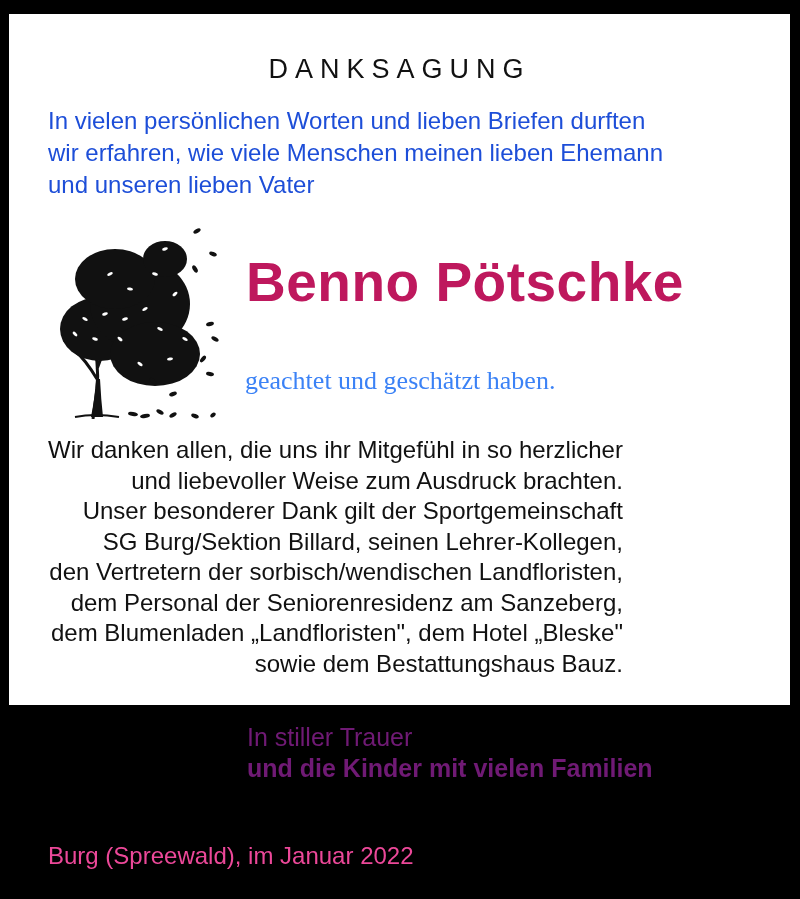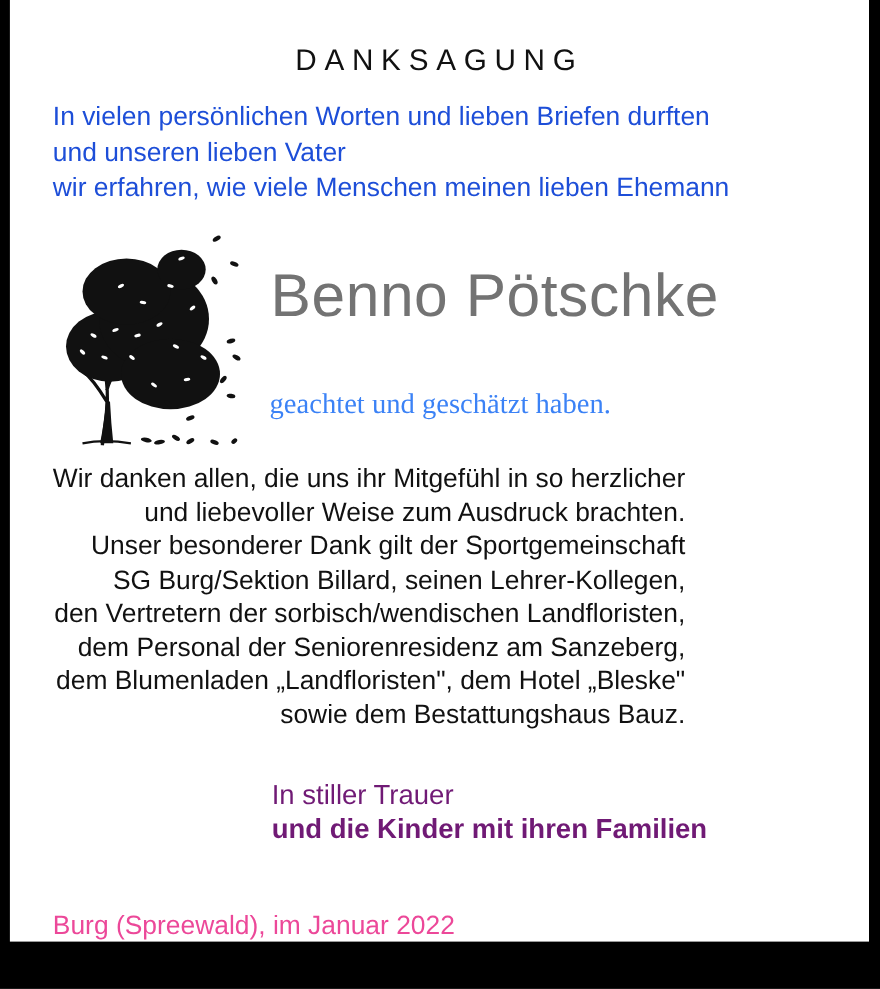--- a/index.html
+++ b/index.html
@@ -4,22 +4,22 @@
   <style>
     html, body { margin: 0; padding: 0; }
     body {
       width: 800px; height: 899px;
       background: #000;
       position: relative;
       overflow: hidden;
     }
     .card {
       position: absolute;
-      left: 9px; top: 0;
-      width: 781px; height: 856px;
+      left: 9px; top: 14px;
+      width: 781px; height: 691px;
       background: #fff;
       color: #111;
       font-family: "Liberation Sans", "DejaVu Sans", sans-serif;
     }
     .heading {
       position: absolute;
       left: 0; right: 0; top: 40px;
       text-align: center;
       font-size: 27px;
       letter-spacing: 7px;
@@ -37,22 +37,22 @@
     .intro div { height: 32px; }
     .tree {
       position: absolute;
       left: 36px; top: 205px;
       width: 178px; height: 200px;
     }
     .name {
       position: absolute;
       left: 237px; top: 236px;
       font-size: 55px;
-      font-weight: normal;
-      color: #737373;
+      font-weight: bold;
+      color: #be185d;
       letter-spacing: 0.5px;
       white-space: nowrap;
     }
     .after-name {
       position: absolute;
       left: 236px; top: 352px;
       font-size: 26px;
       font-family: "Liberation Serif", "DejaVu Serif", serif;
       color: #3b82f6;
       white-space: nowrap;
@@ -85,22 +85,22 @@
   </style>
 </head>
 <body>
 
 <div class="card">
 
   <div class="heading">DANKSAGUNG</div>
 
   <div class="intro">
     <div>In vielen persönlichen Worten und lieben Briefen durften</div>
+    <div>wir erfahren, wie viele Menschen meinen lieben Ehemann</div>
     <div>und unseren lieben Vater</div>
-    <div>wir erfahren, wie viele Menschen meinen lieben Ehemann</div>
   </div>
 
   <div class="tree">
     <svg width="178" height="200" viewBox="0 0 178 200">
 
       <path d="M48 200 L52 170 Q54 150 50 130 L44 118 M52 150 Q58 130 70 122 M52 160 Q40 140 30 132" stroke="#111" stroke-width="3" fill="none"></path>
       <path d="M46 198 Q50 178 51 160 L55 160 Q56 180 58 198 Z" fill="#111"></path>
       <path d="M30 198 Q50 194 74 198" stroke="#111" stroke-width="2" fill="none"></path>
 
       <g fill="#111">
@@ -160,18 +160,18 @@
     <div>Unser besonderer Dank gilt der Sportgemeinschaft</div>
     <div>SG Burg/Sektion Billard, seinen Lehrer-Kollegen,</div>
     <div>den Vertretern der sorbisch/wendischen Landfloristen,</div>
     <div>dem Personal der Seniorenresidenz am Sanzeberg,</div>
     <div>dem Blumenladen „Landfloristen", dem Hotel „Bleske"</div>
     <div>sowie dem Bestattungshaus Bauz.</div>
   </div>
 
   <div class="signature">
     <div>In stiller Trauer</div>
-    <div class="bold">und die Kinder mit ihren Familien</div>
+    <div class="bold">und die Kinder mit vielen Familien</div>
   </div>
 
   <div class="place-date">Burg (Spreewald), im Januar 2022</div>
 
 </div>
 
 </body></html>

